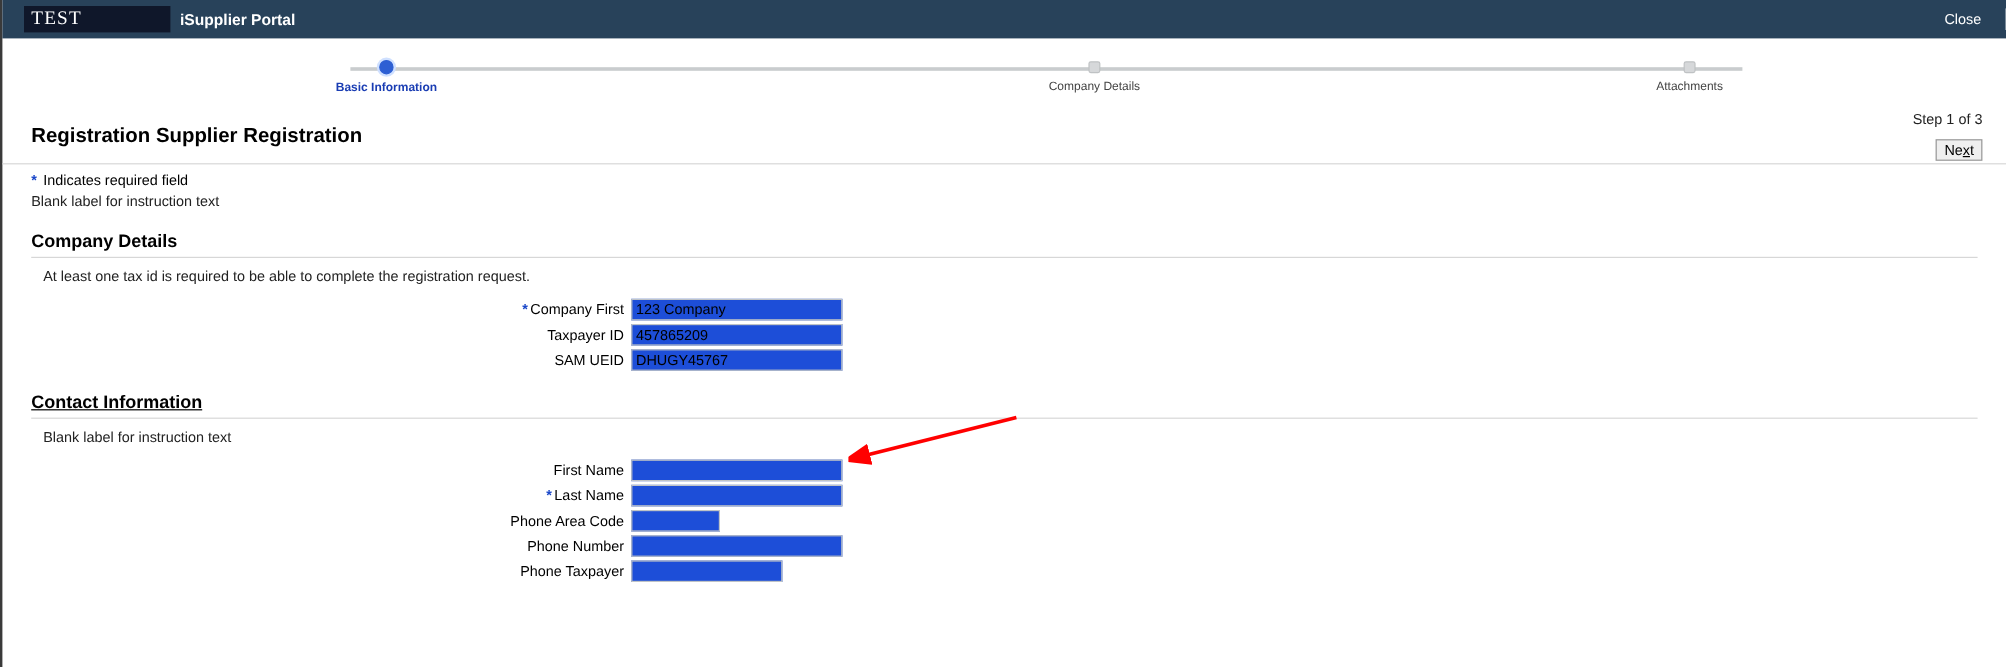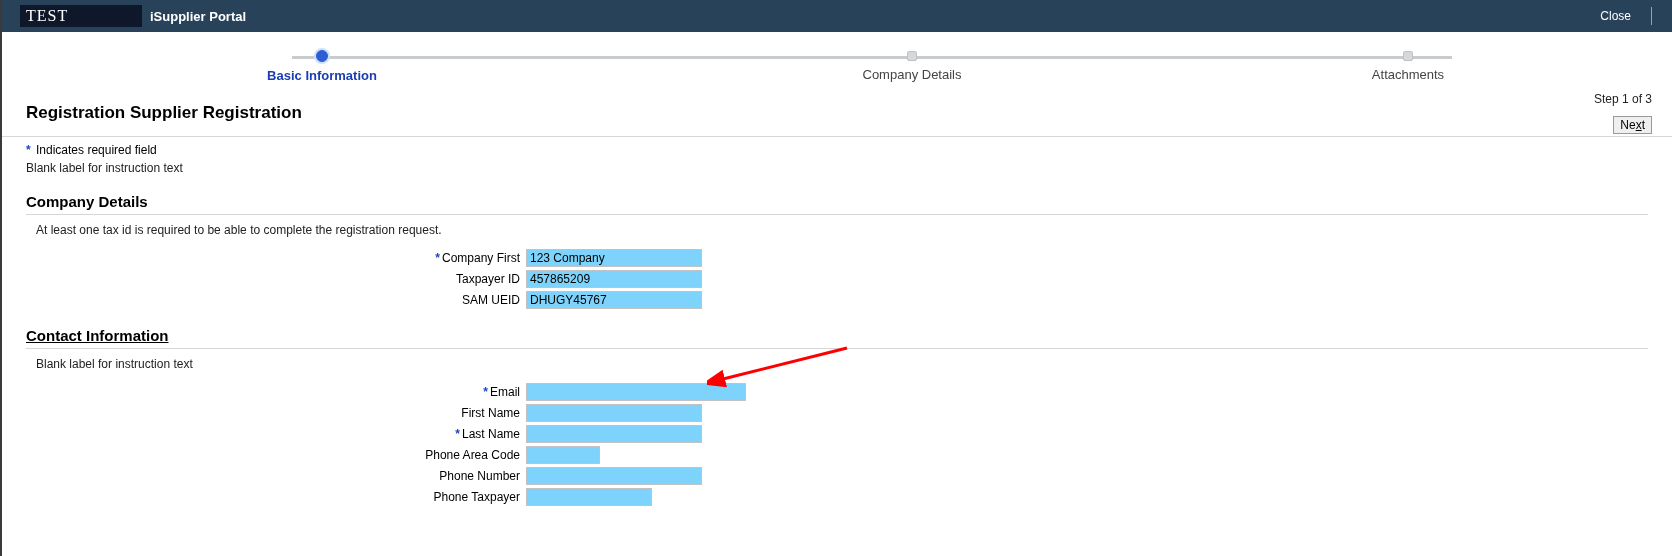--- a/index.html
+++ b/index.html
@@ -34,21 +34,20 @@
   .portal-title {
     font-weight: bold;
     font-size: 13px;
     margin-left: 8px;
     color:#fff;
   }
   .header-right {
     margin-left:auto;
     display:flex;
     align-items:center;
-    padding-right: 20px;
     gap: 20px;
     height:100%;
   }
   .close-link { color:#fff; cursor:pointer; font-size:12px; }
   .vbar { width:1px; height:18px; background: rgba(255,255,255,.5); }
 
   
   .progress {
     position: relative;
     height: 42px;
@@ -65,21 +64,21 @@
   .node-dot {
     width:12px; height:12px; border-radius:50%;
     background:#d0d2d4;
     margin: 0 auto 6px auto;
     border:1px solid #bfc2c4;
   }
   .node-dot.active {
     background:#2d5fd3; border-color:#2d5fd3;
     box-shadow: 0 0 0 2px #cfe0ff;
   }
-  .node-label { font-size:13px; color:#444; white-space:nowrap;}
+  .node-label { font-size:10px; color:#444; white-space:nowrap;}
   .node-label.active { color:#1a3db3; font-weight:bold; }
   .node-square {
     width:10px; height:10px; background:#d6d8da; border:1px solid #bfc2c4;
     margin:1px auto 6px auto; border-radius:2px;
   }
 
   
   .title-row {
     display:flex; align-items:center;
     padding: 0 20px 2px 24px;
@@ -106,21 +105,21 @@
   .section-note { margin:4px 0 12px 10px; color:#222; }
 
   
   .field-row { display:flex; align-items:center; margin:3px 0 3px 0; }
   .field-label {
     width:500px; text-align:right; padding-right:6px; font-size:12px;
   }
   .field-label .req-star { margin-right:2px; }
   .field-input input {
     height:18px; font-size:12px; padding:1px 3px;
-    border:1px solid #bfc3c6; background:#7dd3fc;
+    border:1px solid #bfc3c6; background:#1d4ed8;
   }
   .w-med { width:176px; }
   .w-sm  { width:74px; }
   .w-lg  { width:220px; border:2px solid #000; height:20px; }
   .w-xs  { width:126px; }
 
   
   .arrow {
     position:absolute;
     pointer-events:none;
@@ -185,26 +184,20 @@
       <div class="field-input"><input class="w-med" type="text" value="457865209" style=""></div>
     </div>
     <div class="field-row">
       <div class="field-label"><span>SAM UEID</span></div>
       <div class="field-input"><input class="w-med" type="text" value="DHUGY45767" style=""></div>
     </div>
 
     <div class="section-header" style="margin-top:14px;text-decoration:underline;">Contact Information</div>
     <div class="section-note">Blank label for instruction text</div>
 
-    <div class="field-row">
-      <div class="field-label">
-        <span class="req-star">*</span><span>Email</span>
-      </div>
-      <div class="field-input"><input class="w-lg" type="text" value="" style=""></div>
-    </div>
     <div class="field-row">
       <div class="field-label"><span>First Name</span></div>
       <div class="field-input"><input class="w-med" type="text" value="" style=""></div>
     </div>
     <div class="field-row">
       <div class="field-label">
         <span class="req-star">*</span><span>Last Name</span>
       </div>
       <div class="field-input"><input class="w-med" type="text" value="" style=""></div>
     </div>

